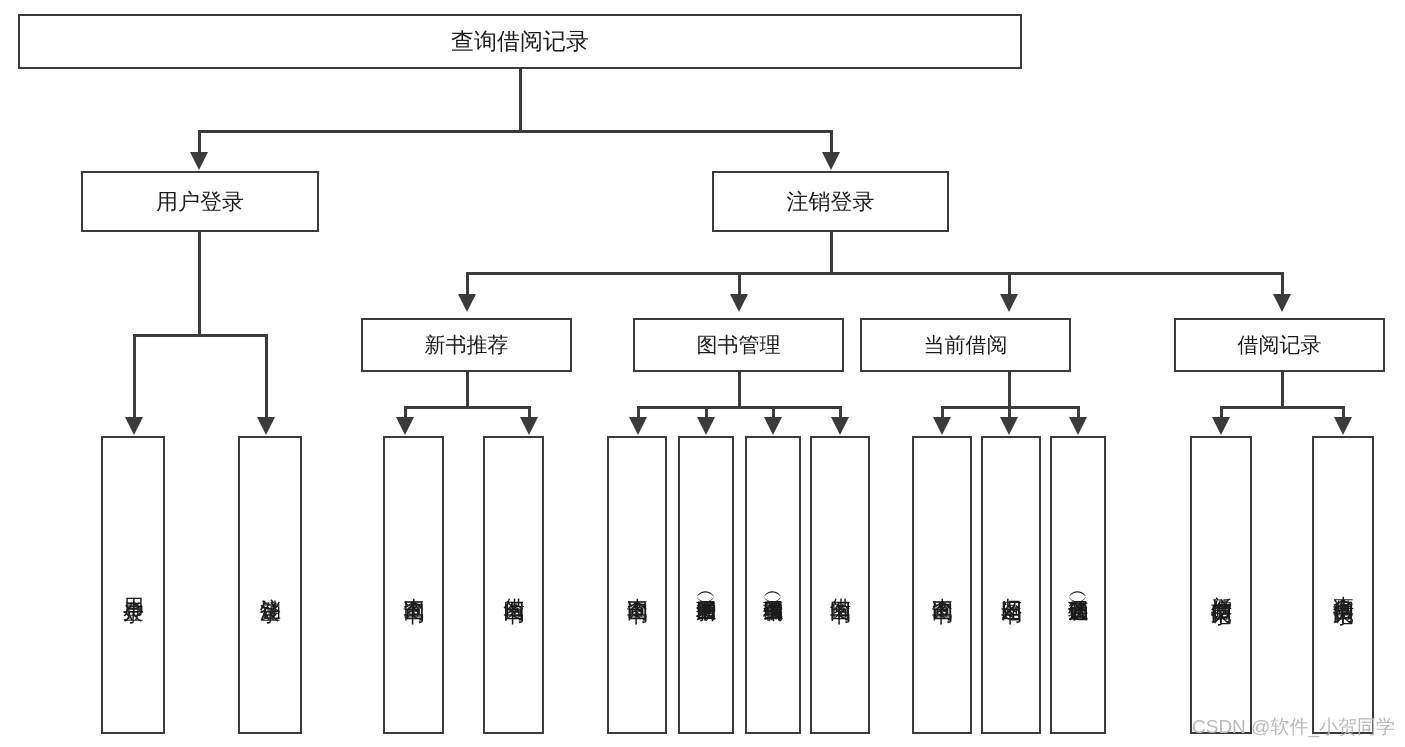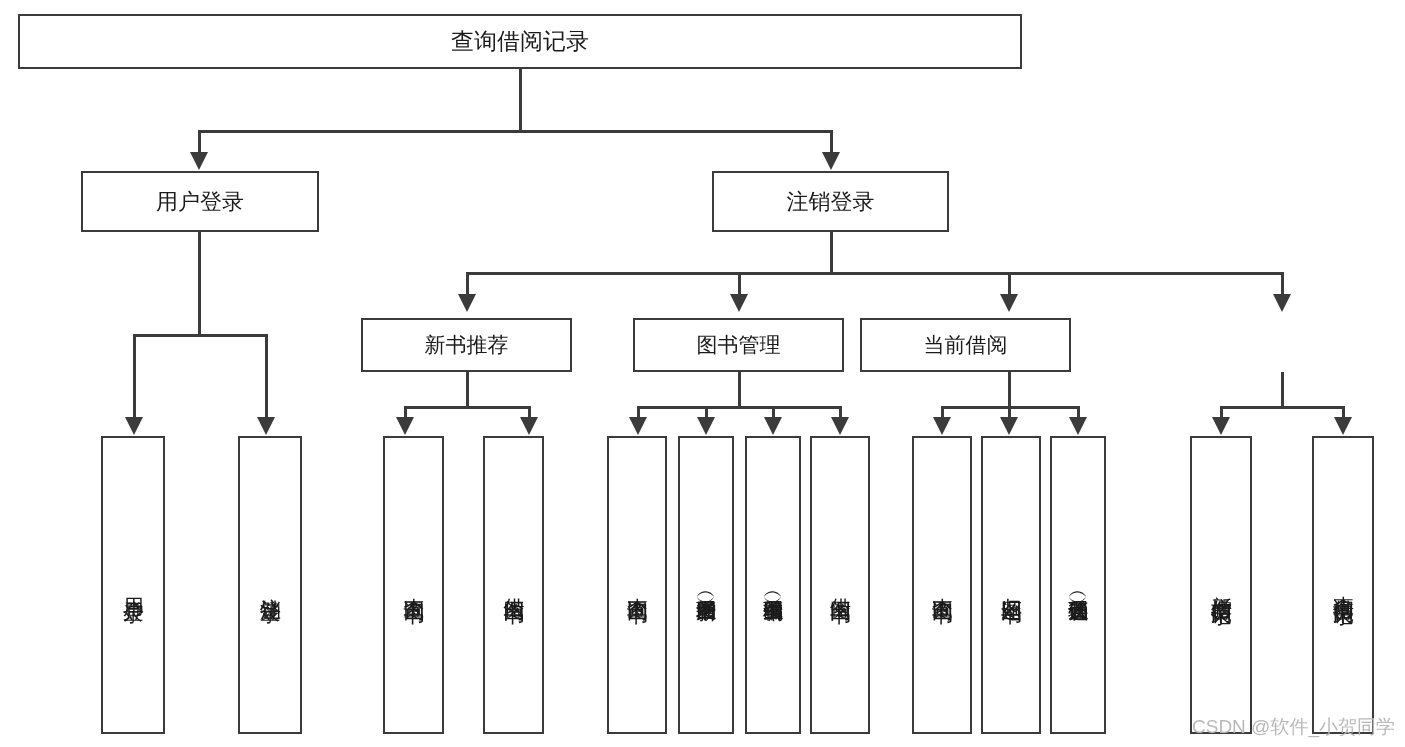--- a/index.html
+++ b/index.html
@@ -114,20 +114,21 @@
   <div class="vline" style="left:738px; top:272px; height:24px;"></div>
   <div class="arrow" style="left:730px; top:294px;"></div>
   <div class="vline" style="left:1008px; top:272px; height:24px;"></div>
   <div class="arrow" style="left:1000px; top:294px;"></div>
   <div class="vline" style="left:1281px; top:272px; height:24px;"></div>
   <div class="arrow" style="left:1273px; top:294px;"></div>
 
   <div class="node level2" style="left:361px; top:318px; width:211px; height:54px;">新书推荐</div>
   <div class="node level2" style="left:633px; top:318px; width:211px; height:54px;">图书管理</div>
   <div class="node level2" style="left:852px; top:318px; width:211px; height:54px;margin-left:8px;">当前借阅</div>
+  <div class="node level2" style="left:1174px; top:318px; width:211px; height:54px;">借阅记录</div>
 
   <div class="vline" style="left:466px; top:372px; height:36px;"></div>
   <div class="hline" style="left:404px; top:406px; width:126px;"></div>
   <div class="vline" style="left:404px; top:406px; height:14px;"></div>
   <div class="arrow" style="left:396px; top:417px;"></div>
   <div class="vline" style="left:528px; top:406px; height:14px;"></div>
   <div class="arrow" style="left:520px; top:417px;"></div>
 
   <div class="vline" style="left:738px; top:372px; height:36px;"></div>
   <div class="hline" style="left:637px; top:406px; width:204px;"></div>

